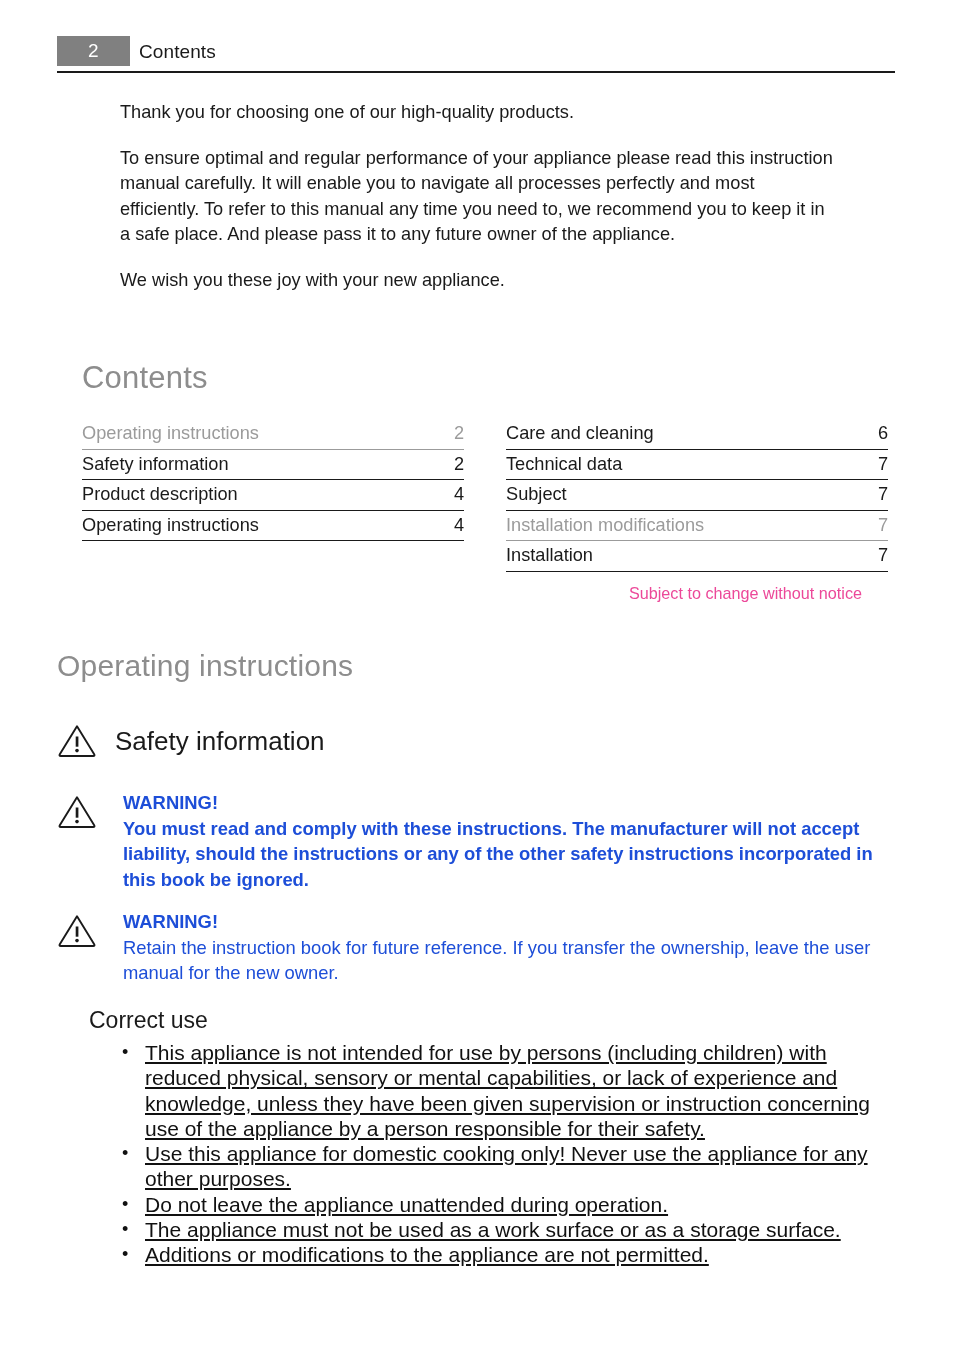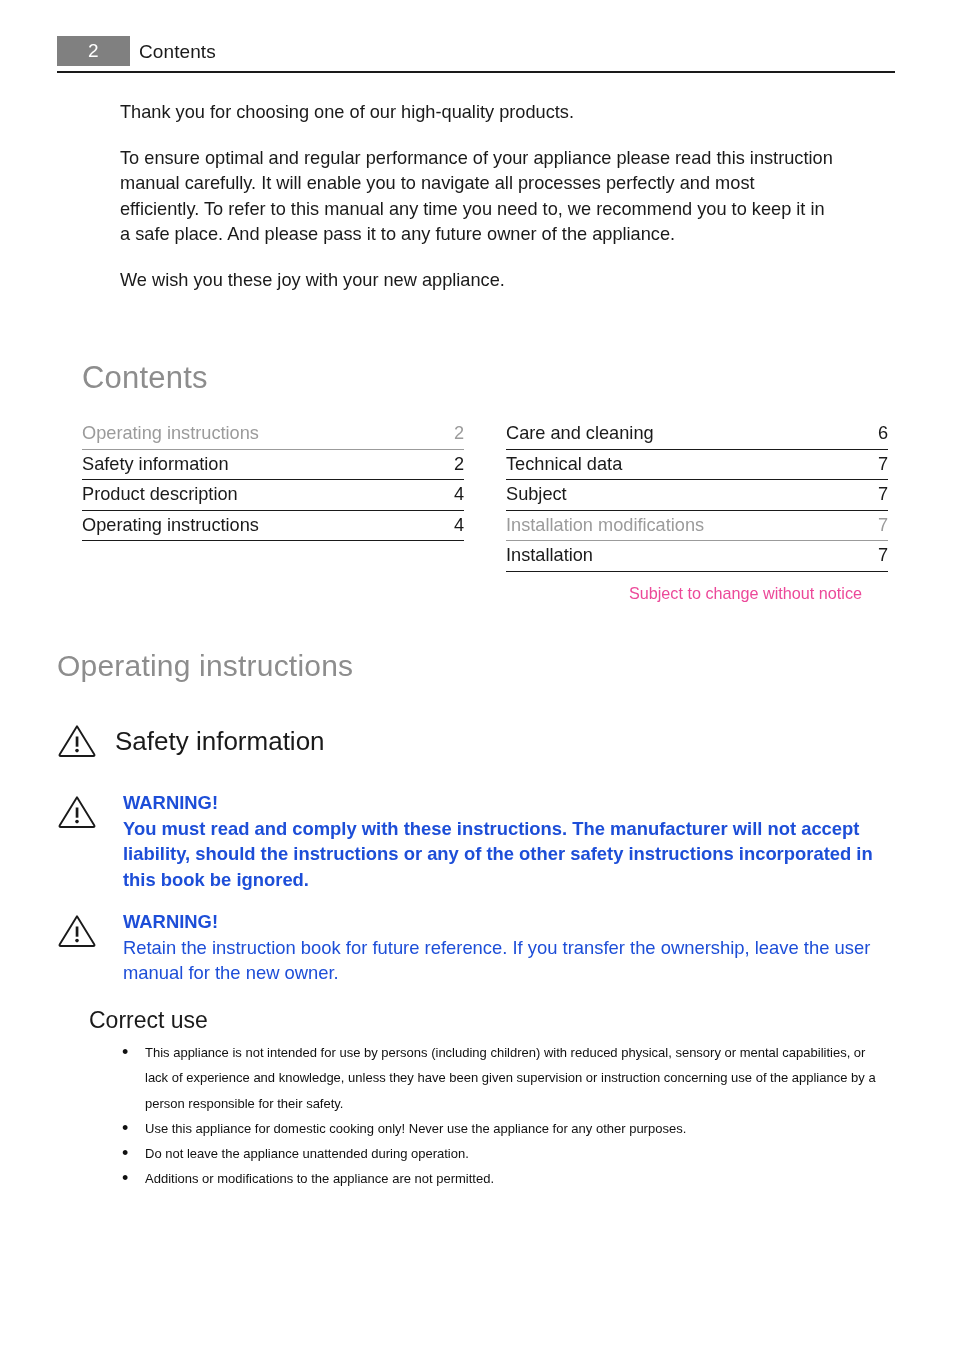--- a/index.html
+++ b/index.html
@@ -216,24 +216,25 @@
     left: 120px;
     top: 1040px;
     width: 770px;
     margin: 0;
     padding: 0;
     list-style: none;
   }
   .bullets li {
     position: relative;
     padding-left: 25px;
-    font-size: 13px;
+    font-size: 21px;
     line-height: 25.3px;
     color: #111111;
     margin: 0 0 0 0;
+    text-decoration: underline;
   }
   .bullets li::before {
     content: "\2022";
     position: absolute;
     left: 2px;
     top: 0;
     font-size: 18px;
     line-height: 25.3px;
     color: #111111;
   }
@@ -350,16 +351,17 @@
       <span>Retain the instruction book for future reference. If you transfer the ownership, leave the user manual for the new owner.</span>
     </div>
   </div>
 
   <div class="h3">Correct use</div>
 
   <ul class="bullets">
     <li>This appliance is not intended for use by persons (including children) with reduced physical, sensory or mental capabilities, or lack of experience and knowledge, unless they have been given supervision or instruction concerning use of the appliance by a person responsible for their safety.</li>
     <li>Use this appliance for domestic cooking only! Never use the appliance for any other purposes.</li>
     <li>Do not leave the appliance unattended during operation.</li>
+    <li>The appliance must not be used as a work surface or as a storage surface.</li>
     <li>Additions or modifications to the appliance are not permitted.</li>
   </ul>
 
 </div>
 
 </body></html>

